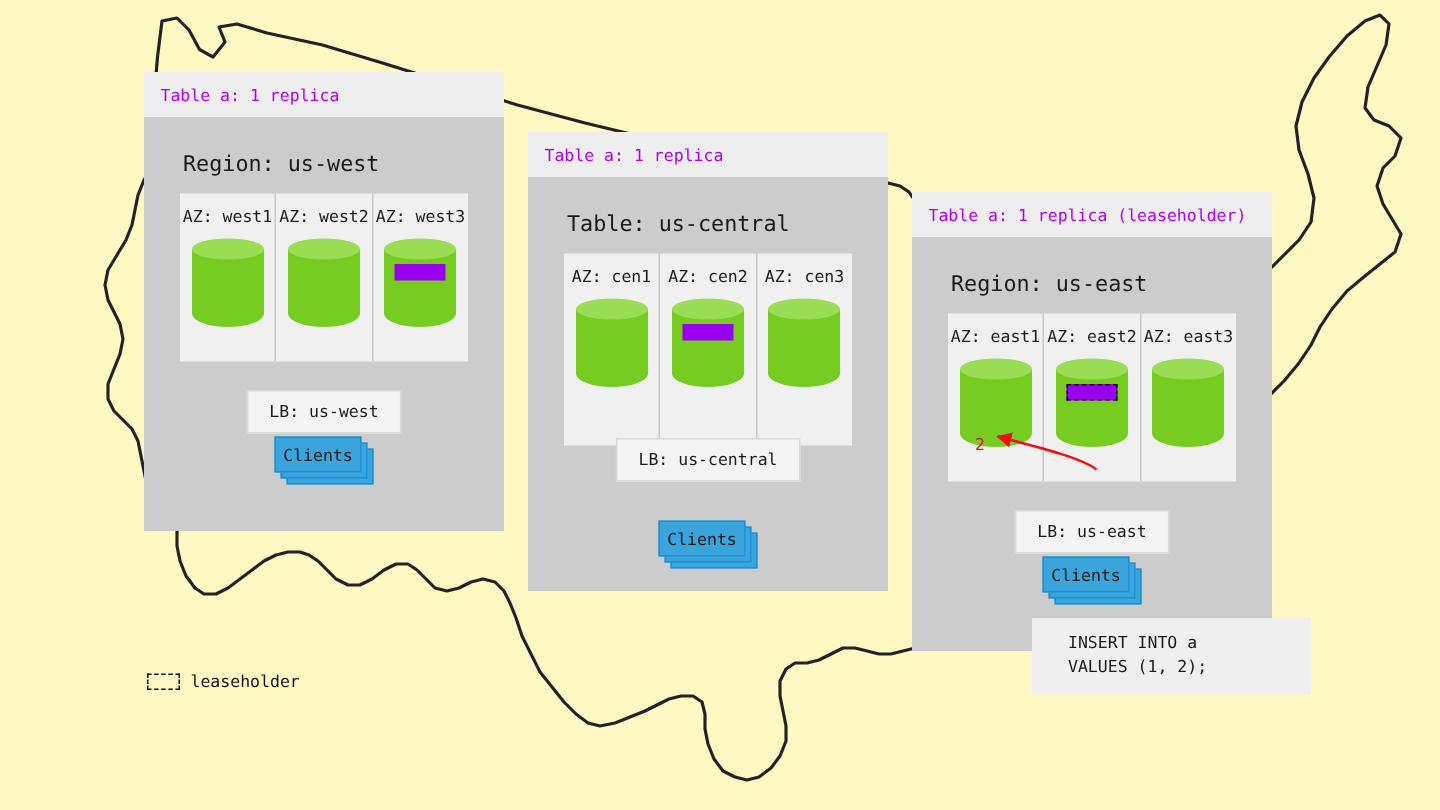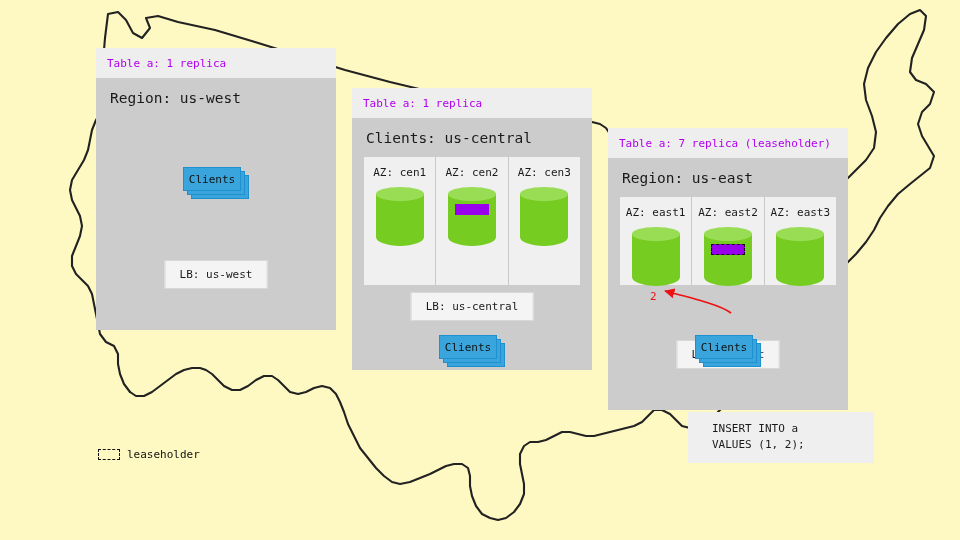--- a/index.html
+++ b/index.html
@@ -33,21 +33,21 @@
     background: #eeeeee;
     color: #b000ee;
     font-size: 11px;
     line-height: 1;
     padding: 10px 11px 9px 11px;
     letter-spacing: 0px;
     white-space: nowrap;
   }
   .panel-body {
     background: #cccccc;
-    padding: 0;
+    padding: 12px;
     position: relative;
   }
   .region-title {
     color: #1a1a1a;
     font-size: 14.5px;
     padding: 12px 0 11px 14px;
     white-space: nowrap;
   }
   .az-container {
     position: relative;
@@ -246,35 +246,62 @@
              L 80,216 L 76,208 L 72,200 L 70,190 L 72,180
              L 78,170 L 84,160 L 88,150 L 90,140 L 92,130
              L 96,120 L 102,110 L 106,100 L 108,90 L 108,80
              L 106,70 L 104,60 L 104,50 L 105,38" fill="none" stroke="#222222" stroke-width="2.1" stroke-linecap="round" stroke-linejoin="round"></path>
   </svg>
 
   <div class="region-panel" id="panel-us-west" style="left:96px; top:48px; width:240px;">
     <div class="panel-header">Table a: 1 replica</div>
     <div class="panel-body" style="height:252px;">
       <div class="region-title">Region: us-west</div>
+      <div class="az-container" style="height:112px;">
+
+        <div class="az-cell">
+          <span class="az-label">AZ: west1</span>
+          <div class="cyl">
+            <div class="cyl-body"></div>
+            <div class="cyl-top"></div>
+          </div>
+        </div>
+
+        <div class="az-cell">
+          <span class="az-label">AZ: west2</span>
+          <div class="cyl">
+            <div class="cyl-body"></div>
+            <div class="cyl-top"></div>
+          </div>
+        </div>
+
+        <div class="az-cell">
+          <span class="az-label">AZ: west3</span>
+          <div class="cyl">
+            <div class="cyl-body"></div>
+            <div class="cyl-top"></div>
+            <div class="range"></div>
+          </div>
+        </div>
+      </div>
 
       <div class="lb-box" style="top:182px;">LB: us-west</div>
 
       <div class="clients-wrap" style="margin-top:50px;">
         <div class="clients-sheet s3"></div>
         <div class="clients-sheet s2"></div>
         <div class="clients-sheet s1">Clients</div>
       </div>
     </div>
   </div>
 
   <div class="region-panel" id="panel-us-central" style="left:352px; top:88px; width:240px;">
     <div class="panel-header">Table a: 1 replica</div>
     <div class="panel-body" style="height:252px;">
-      <div class="region-title">Clients: us-central</div>
+      <div class="region-title">Table: us-central</div>
       <div class="az-container" style="height:128px;">
 
         <div class="az-cell">
           <span class="az-label">AZ: cen1</span>
           <div class="cyl">
             <div class="cyl-body"></div>
             <div class="cyl-top"></div>
           </div>
         </div>
 
@@ -300,24 +327,24 @@
 
       <div class="clients-wrap" style="margin-top:50px;">
         <div class="clients-sheet s3"></div>
         <div class="clients-sheet s2"></div>
         <div class="clients-sheet s1">Clients</div>
       </div>
     </div>
   </div>
 
   <div class="region-panel" id="panel-us-east" style="left:608px; top:128px; width:240px;">
-    <div class="panel-header">Table a: 7 replica (leaseholder)</div>
+    <div class="panel-header">Table a: 1 replica (leaseholder)</div>
     <div class="panel-body" style="height:252px;">
       <div class="region-title">Region: us-east</div>
-      <div class="az-container" style="height:88px;">
+      <div class="az-container" style="height:112px;">
 
         <div class="az-cell">
           <span class="az-label">AZ: east1</span>
           <div class="cyl">
             <div class="cyl-body"></div>
             <div class="cyl-top"></div>
           </div>
         </div>
 
         <div class="az-cell">

